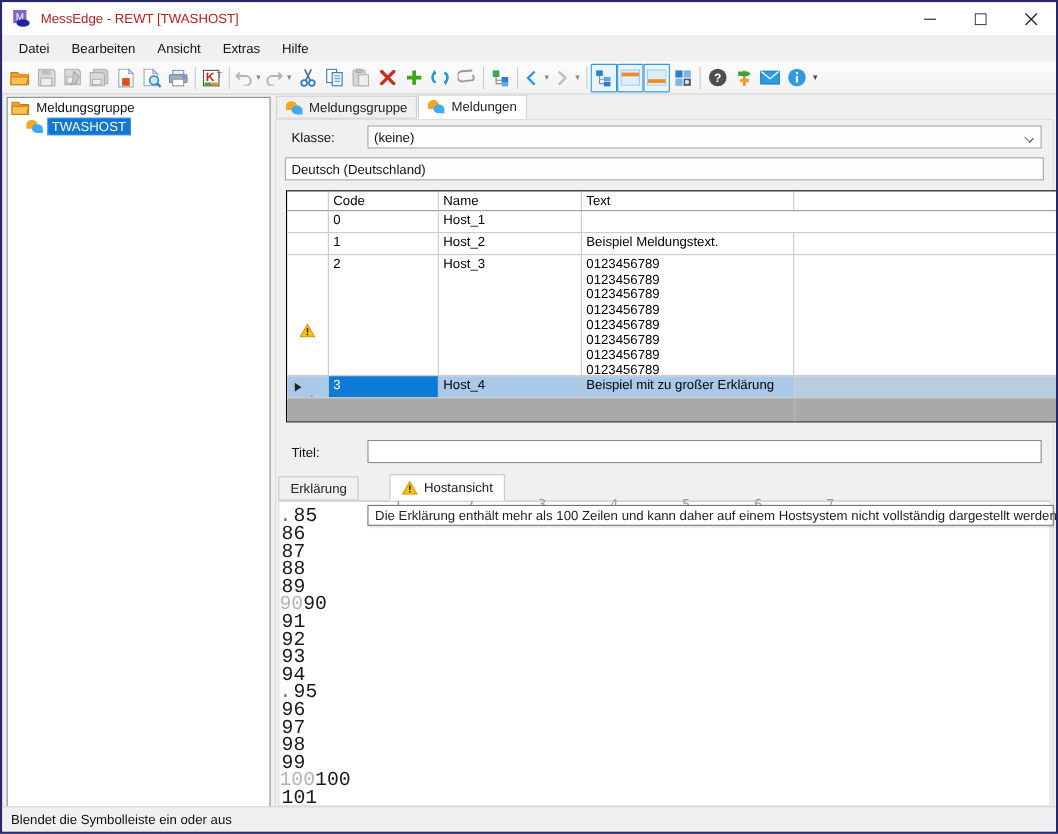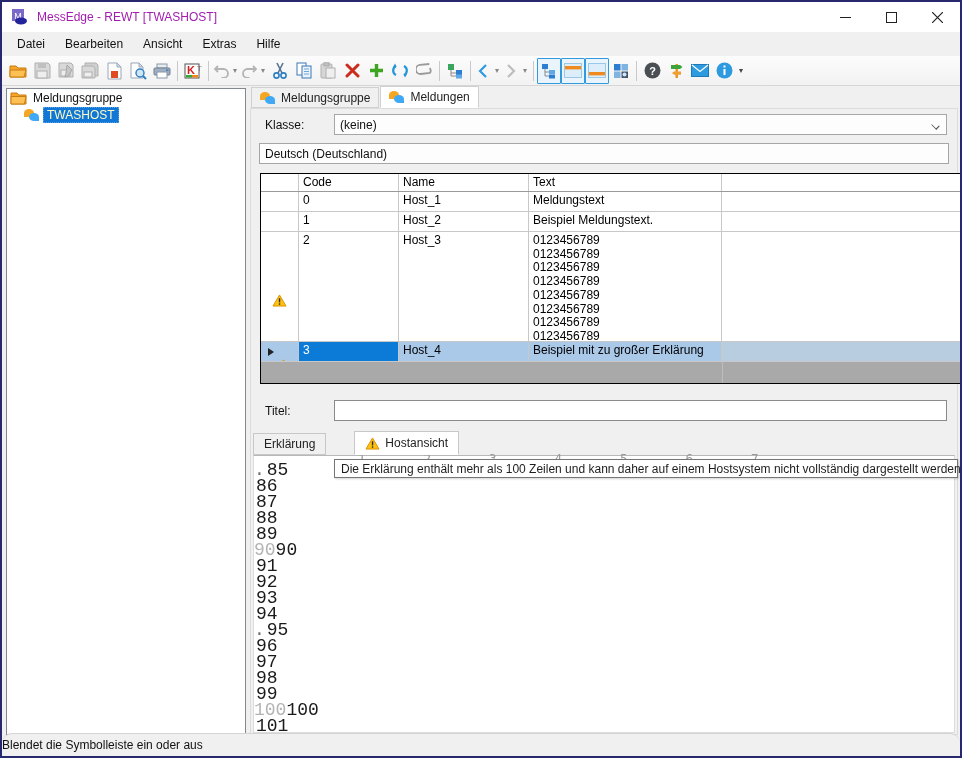--- a/index.html
+++ b/index.html
@@ -4,21 +4,21 @@
 <style>
   * { margin:0; padding:0; box-sizing:border-box; }
   body { font-family:"Liberation Sans", sans-serif; background:#444; }
   .window { position:relative; width:962px; height:758px; background:#f0f0f0;
             border:2px solid #28286e; overflow:hidden; }
 
   
   .titlebar { position:absolute; top:0; left:0; right:0; height:30px; background:#fff;
               display:flex; align-items:center; }
   .app-icon { width:18px; height:16px; margin:0 8px 0 9px; position:relative; }
-  .title-text { font-size:12px; color:#a21caf; }
+  .title-text { font-size:12px; color:#b91c1c; }
   .win-controls { margin-left:auto; display:flex; height:30px; }
   .win-btn { width:46px; height:30px; display:flex; align-items:center; justify-content:center;
              font-size:13px; color:#222; cursor:default; }
 
   
   .menubar { position:absolute; top:30px; left:0; right:0; height:24px; background:#f0f0f0;
              display:flex; align-items:center; padding-left:5px; }
   .menu-item { font-size:12px; color:#111; padding:4px 10px; }
 
   
@@ -110,22 +110,22 @@
   .gl .pre-dot { color:#6e6e6e; margin-right:2px; }
   .ruler { position:absolute; left:57px; top:-5px; right:0; height:14px; font-size:12.5px; color:#999; }
   .ruler span { position:absolute; top:0; }
   .tooltip { position:absolute; left:80px; top:3px; width:624px; height:19px; background:#fff;
              border:1px solid #767676; box-shadow:1px 1px 2px rgba(0,0,0,.18); font-size:12px;
              color:#1e1e1e; display:flex; align-items:center; padding:0 6px; white-space:nowrap;
              font-family:"Liberation Sans",sans-serif; z-index:5; }
 
   
   .statusbar { position:absolute; left:0; right:0; bottom:0; height:23px; background:#f0f0f0;
-               border-top:1px solid #d4d4d4; display:flex; align-items:center; padding-left:0;
-               font-size:12px; color:#111;border-radius:10px; }
+               border-top:1px solid #d4d4d4; display:flex; align-items:center; padding-left:8px;
+               font-size:12px; color:#111; }
 
   .warn { position:relative; width:15px; height:13px; flex:none; }
   svg { display:block; }
 </style>
 </head>
 <body>
 
 <div class="window">
 
   <div class="titlebar">
@@ -423,21 +423,20 @@
           <div class="g-cell c0"></div>
           <div class="g-cell c1">Code</div>
           <div class="g-cell c2">Name</div>
           <div class="g-cell c3">Text</div>
           <div class="g-cell c4"></div>
         </div>
         <div class="g-row h20">
           <div class="g-cell c0"></div>
           <div class="g-cell c1">0</div>
           <div class="g-cell c2">Host_1</div>
-          <div class="g-cell c3">Meldungstext</div>
           <div class="g-cell c4"></div>
         </div>
         <div class="g-row h20">
           <div class="g-cell c0"></div>
           <div class="g-cell c1">1</div>
           <div class="g-cell c2">Host_2</div>
           <div class="g-cell c3">Beispiel Meldungstext.</div>
           <div class="g-cell c4"></div>
         </div>
         <div class="g-row h110">

